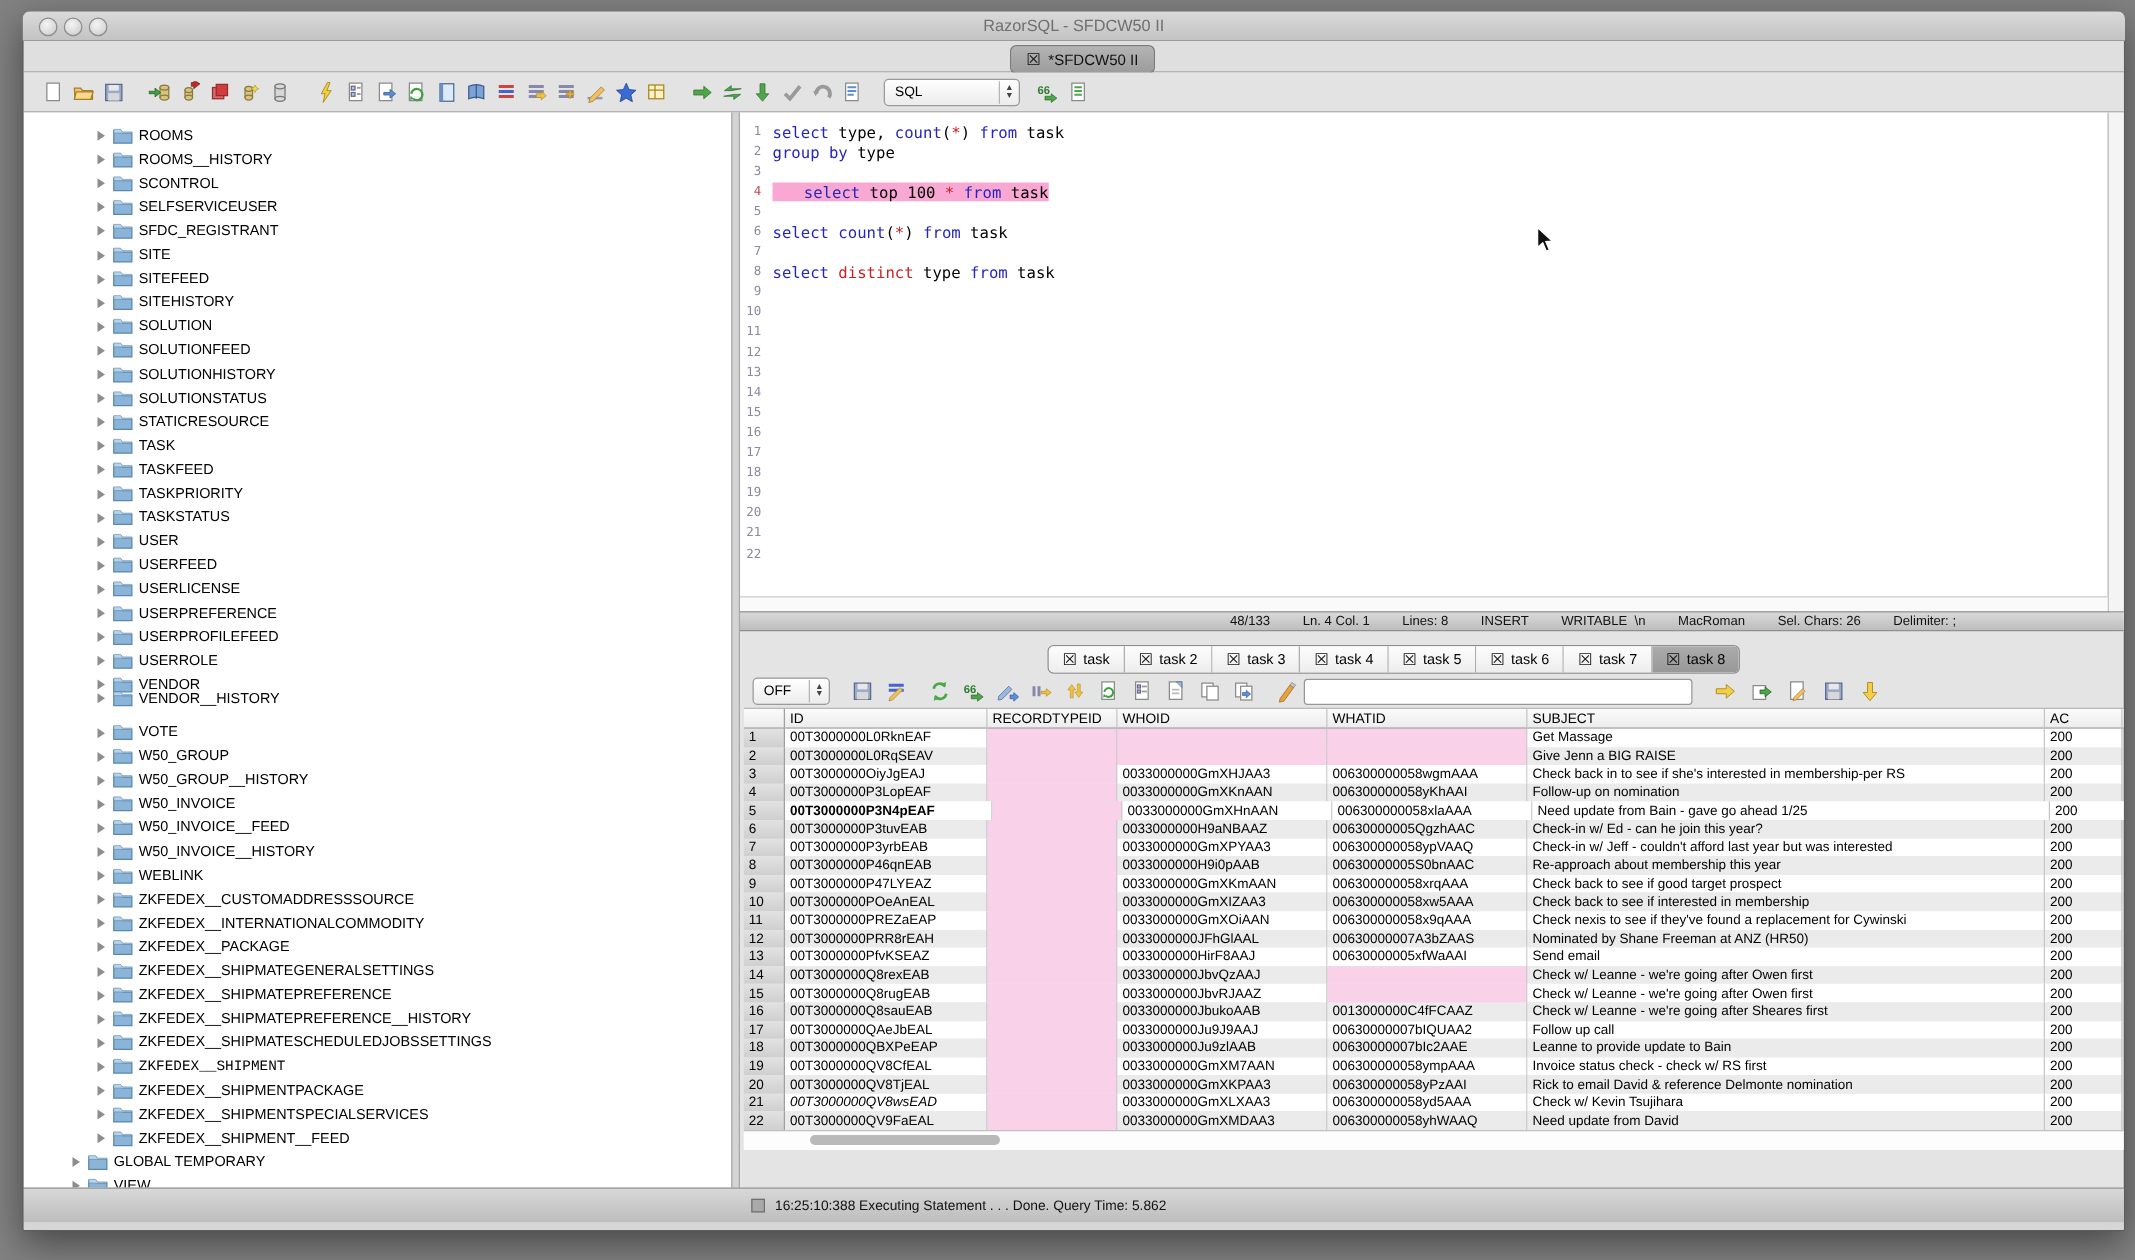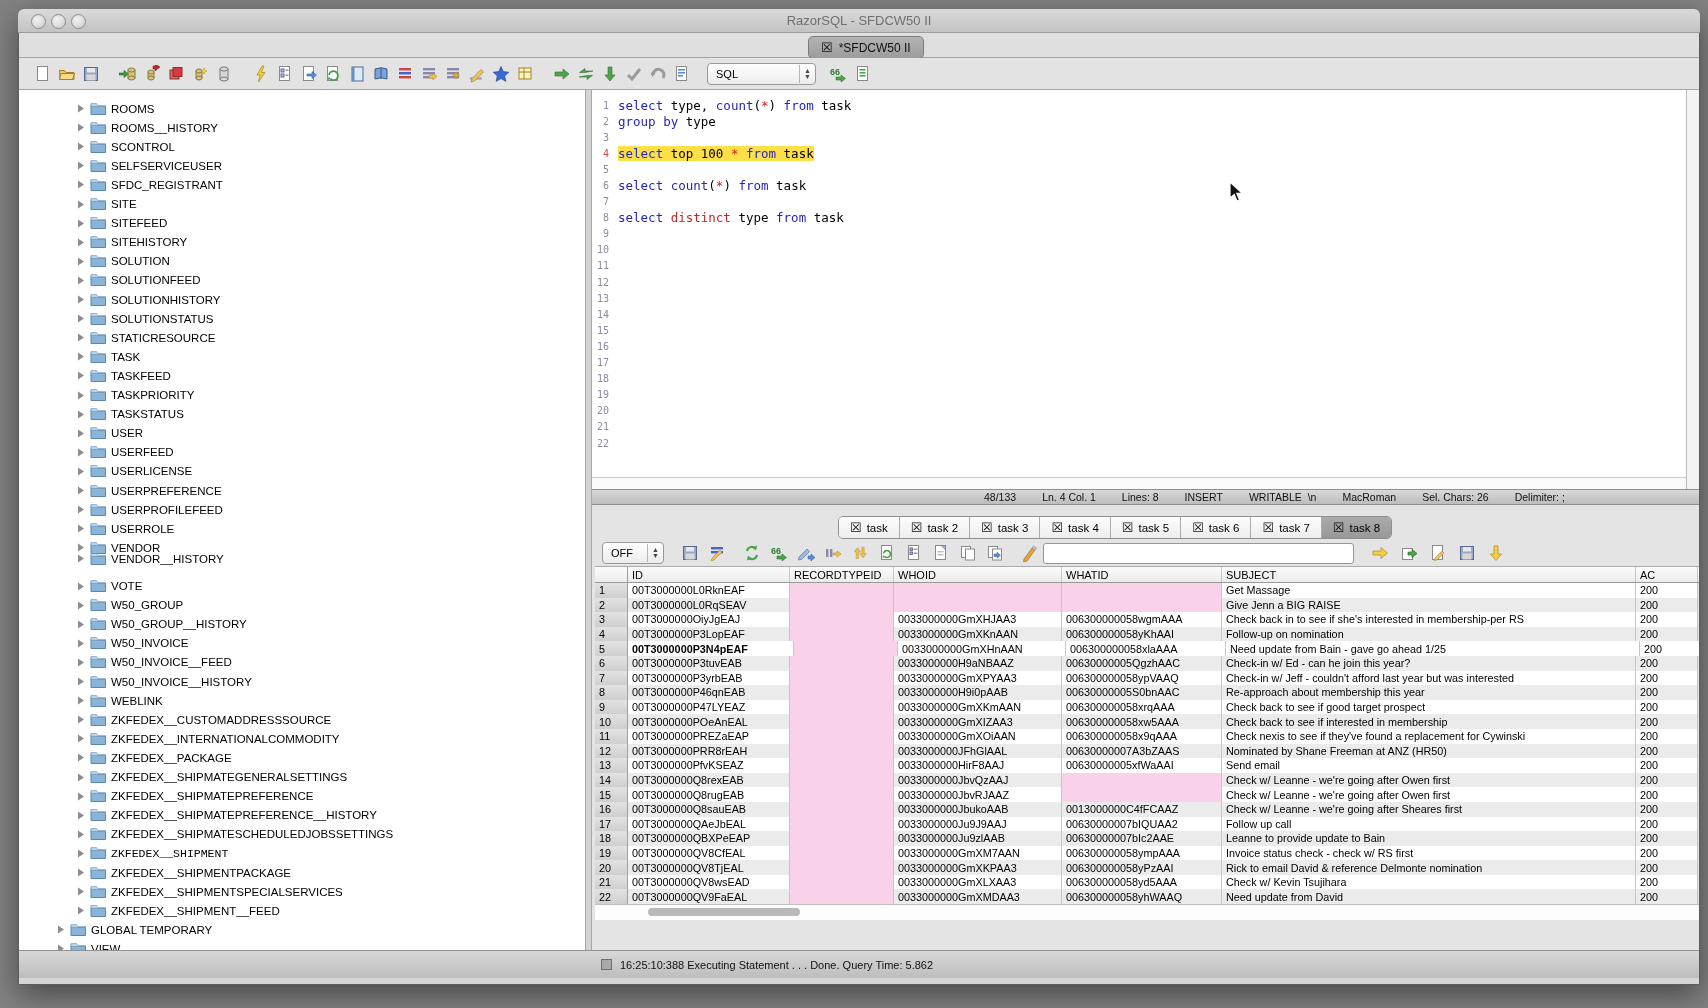--- a/index.html
+++ b/index.html
@@ -39,21 +39,21 @@
   .fold{width:17px;height:14px;flex:0 0 17px;}
   
   #editor{left:592px;top:90px;width:1094px;height:387px;background:#fff;overflow:hidden;
        font-family:"DejaVu Sans Mono",monospace;font-size:12.5px;}
   #editor-vtrack{left:1686px;top:90px;width:13px;height:415px;background:#f4f4f4;border-left:1px solid #bbb;box-sizing:border-box;}
   .ed-line{height:16.1px;display:flex;align-items:center;white-space:pre;}
   .ed-num{width:17px;text-align:right;font-size:10px;color:#8b8b9e;flex:0 0 17px;}
   .ed-num.cur{color:#c34b4b;}
   .ed-text{margin-left:9px;}
   .kw{color:#2525bb;} .tx{color:#000;} .rd{color:#cc2222;}
-  .selline{background:#fde047;}
+  .selline{background:#f9a8d4;padding-left:25px;}
   #editor-hscroll{left:592px;top:477px;width:1094px;height:12px;background:#fafafa;border-top:1px solid #ccc;box-sizing:border-box;}
   #ed-status{left:592px;top:489px;width:1107px;height:16px;background:linear-gradient(#d9d9d9,#bdbdbd);
        border-top:1px solid #8f8f8f;border-bottom:1px solid #8f8f8f;box-sizing:border-box;
        display:flex;align-items:center;font-size:10.5px;color:#111;}
   #ed-status span{margin-right:26px;white-space:pre;}
   #ed-status span:first-child{margin-left:392px;}
   
   #rtabs{left:838px;top:516px;height:21px;display:flex;border:1px solid #8f8f8f;border-radius:5px;overflow:hidden;background:#f7f7f7;}
   .rtab{display:flex;align-items:center;gap:5px;padding:0 11px;font-size:11.5px;color:#000;
        border-right:1px solid #adadad;background:linear-gradient(#fdfdfd,#ededed);}
@@ -1167,21 +1167,21 @@
       <div class="tcell rn" style="width: 33px;">20</div>
       <div class="tcell" style="width: 162px;">00T3000000QV8TjEAL</div>
       <div class="tcell pink" style="width: 104px;"></div>
       <div class="tcell" style="width: 168px;">0033000000GmXKPAA3</div>
       <div class="tcell" style="width: 160px;">006300000058yPzAAI</div>
       <div class="tcell" style="width: 414px;">Rick to email David &amp; reference Delmonte nomination</div>
       <div class="tcell" style="width: 62px;">200</div>
     </div>
     <div class="trow odd">
       <div class="tcell rn" style="width: 33px;">21</div>
-      <div class="tcell" style="width: 162px;">00T3000000QV8wsEAD</div>
+      <div class="tcell" style="width: 162px; font-style: italic;">00T3000000QV8wsEAD</div>
       <div class="tcell pink" style="width: 104px;"></div>
       <div class="tcell" style="width: 168px;">0033000000GmXLXAA3</div>
       <div class="tcell" style="width: 160px;">006300000058yd5AAA</div>
       <div class="tcell" style="width: 414px;">Check w/ Kevin Tsujihara</div>
       <div class="tcell" style="width: 62px;">200</div>
     </div>
     <div class="trow even">
       <div class="tcell rn" style="width: 33px;">22</div>
       <div class="tcell" style="width: 162px;">00T3000000QV9FaEAL</div>
       <div class="tcell pink" style="width: 104px;"></div>

